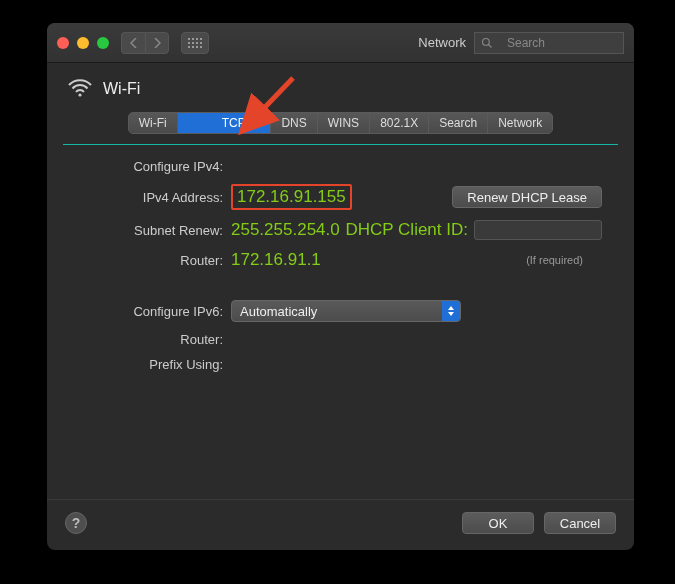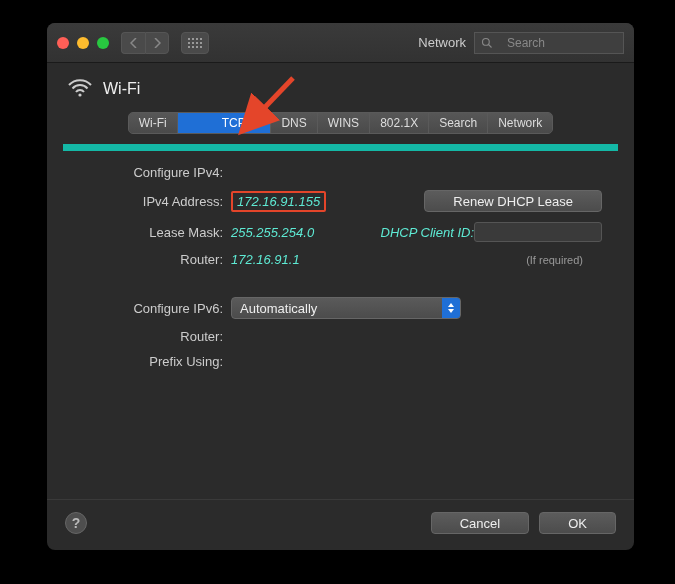--- a/index.html
+++ b/index.html
@@ -110,37 +110,37 @@
   }
   .tab:last-child { border-right: none; }
   .tab.active {
     background: #1f6fd6;
     color: #ffffff;
     padding-left: 44px;
   }
   .panel {
     margin: 6px 16px 0 16px;
     padding: 14px 16px 0 16px;
-    border-top: 7px solid #14b8a6;
+    border-top: 1px solid #14b8a6;
     flex: 1;
     position: relative;
   }
   .row {
     display: flex;
     align-items: center;
     margin-bottom: 10px;
   }
   .lbl {
     width: 152px;
     text-align: right;
     padding-right: 8px;
     color: #ccc;
     font-size: 13px;
   }
-  .val { color: #5eead4; font-size: 13px; font-style: italic; }
+  .val { color: #84cc16; font-size: 17px; }
   .select {
     display: inline-flex;
     align-items: center;
     height: 22px;
     background: linear-gradient(#5a5a5a,#4c4c4c);
     border: 1px solid #666;
     border-radius: 4px;
     min-width: 230px;
     padding: 0 0 0 8px;
     position: relative;
@@ -167,21 +167,21 @@
     border-left:3px solid transparent;
     border-right:3px solid transparent;
     border-top:4px solid #fff;
     margin-top:1px;
   }
   .btn {
     display: inline-flex;
     align-items: center;
     justify-content: center;
     height: 22px;
-    padding: 0 28px;
+    padding: 0 14px;
     background: linear-gradient(#5c5c5c,#4c4c4c);
     border: 1px solid #666;
     border-radius: 4px;
     color: #eee;
     font-size: 13px;
   }
   .highlight-box {
     border: 2px solid #e4452a;
     padding: 1px 4px;
     border-radius: 2px;
@@ -312,24 +312,24 @@
       <span class="highlight-box">
         <span class="val">172.16.91.155</span>
       </span>
       <div style="flex:1"></div>
       <div class="btn" style="margin-right:0">
         <span>Renew DHCP Lease</span>
       </div>
     </div>
 
     <div class="row">
-      <div class="lbl">Lease Mask:</div>
+      <div class="lbl">Subnet Renew:</div>
       <span class="val">255.255.254.0</span>
       <div style="flex:1"></div>
-      <span class="val" style="margin-right:0">DHCP Client ID:</span>
+      <span class="val" style="margin-right:6px">DHCP Client ID:</span>
       <div class="input-field"></div>
     </div>
 
     <div class="row">
       <div class="lbl">Router:</div>
       <span class="val">172.16.91.1</span>
       <div style="flex:1"></div>
       <span class="small-text" style="margin-right:19px">(If required)</span>
     </div>
 
@@ -353,20 +353,20 @@
     </div>
 
   </div>
 
   <div class="footer">
     <div class="help-btn">
       <span>?</span>
     </div>
     <div class="footer-spacer"></div>
     <div class="btn" style="min-width:72px">
+      <span>OK</span>
+    </div>
+    <div class="btn" style="min-width:72px">
       <span>Cancel</span>
     </div>
-    <div class="btn" style="min-width:72px">
-      <span>OK</span>
-    </div>
   </div>
 
 </div>
 
 </body></html>

